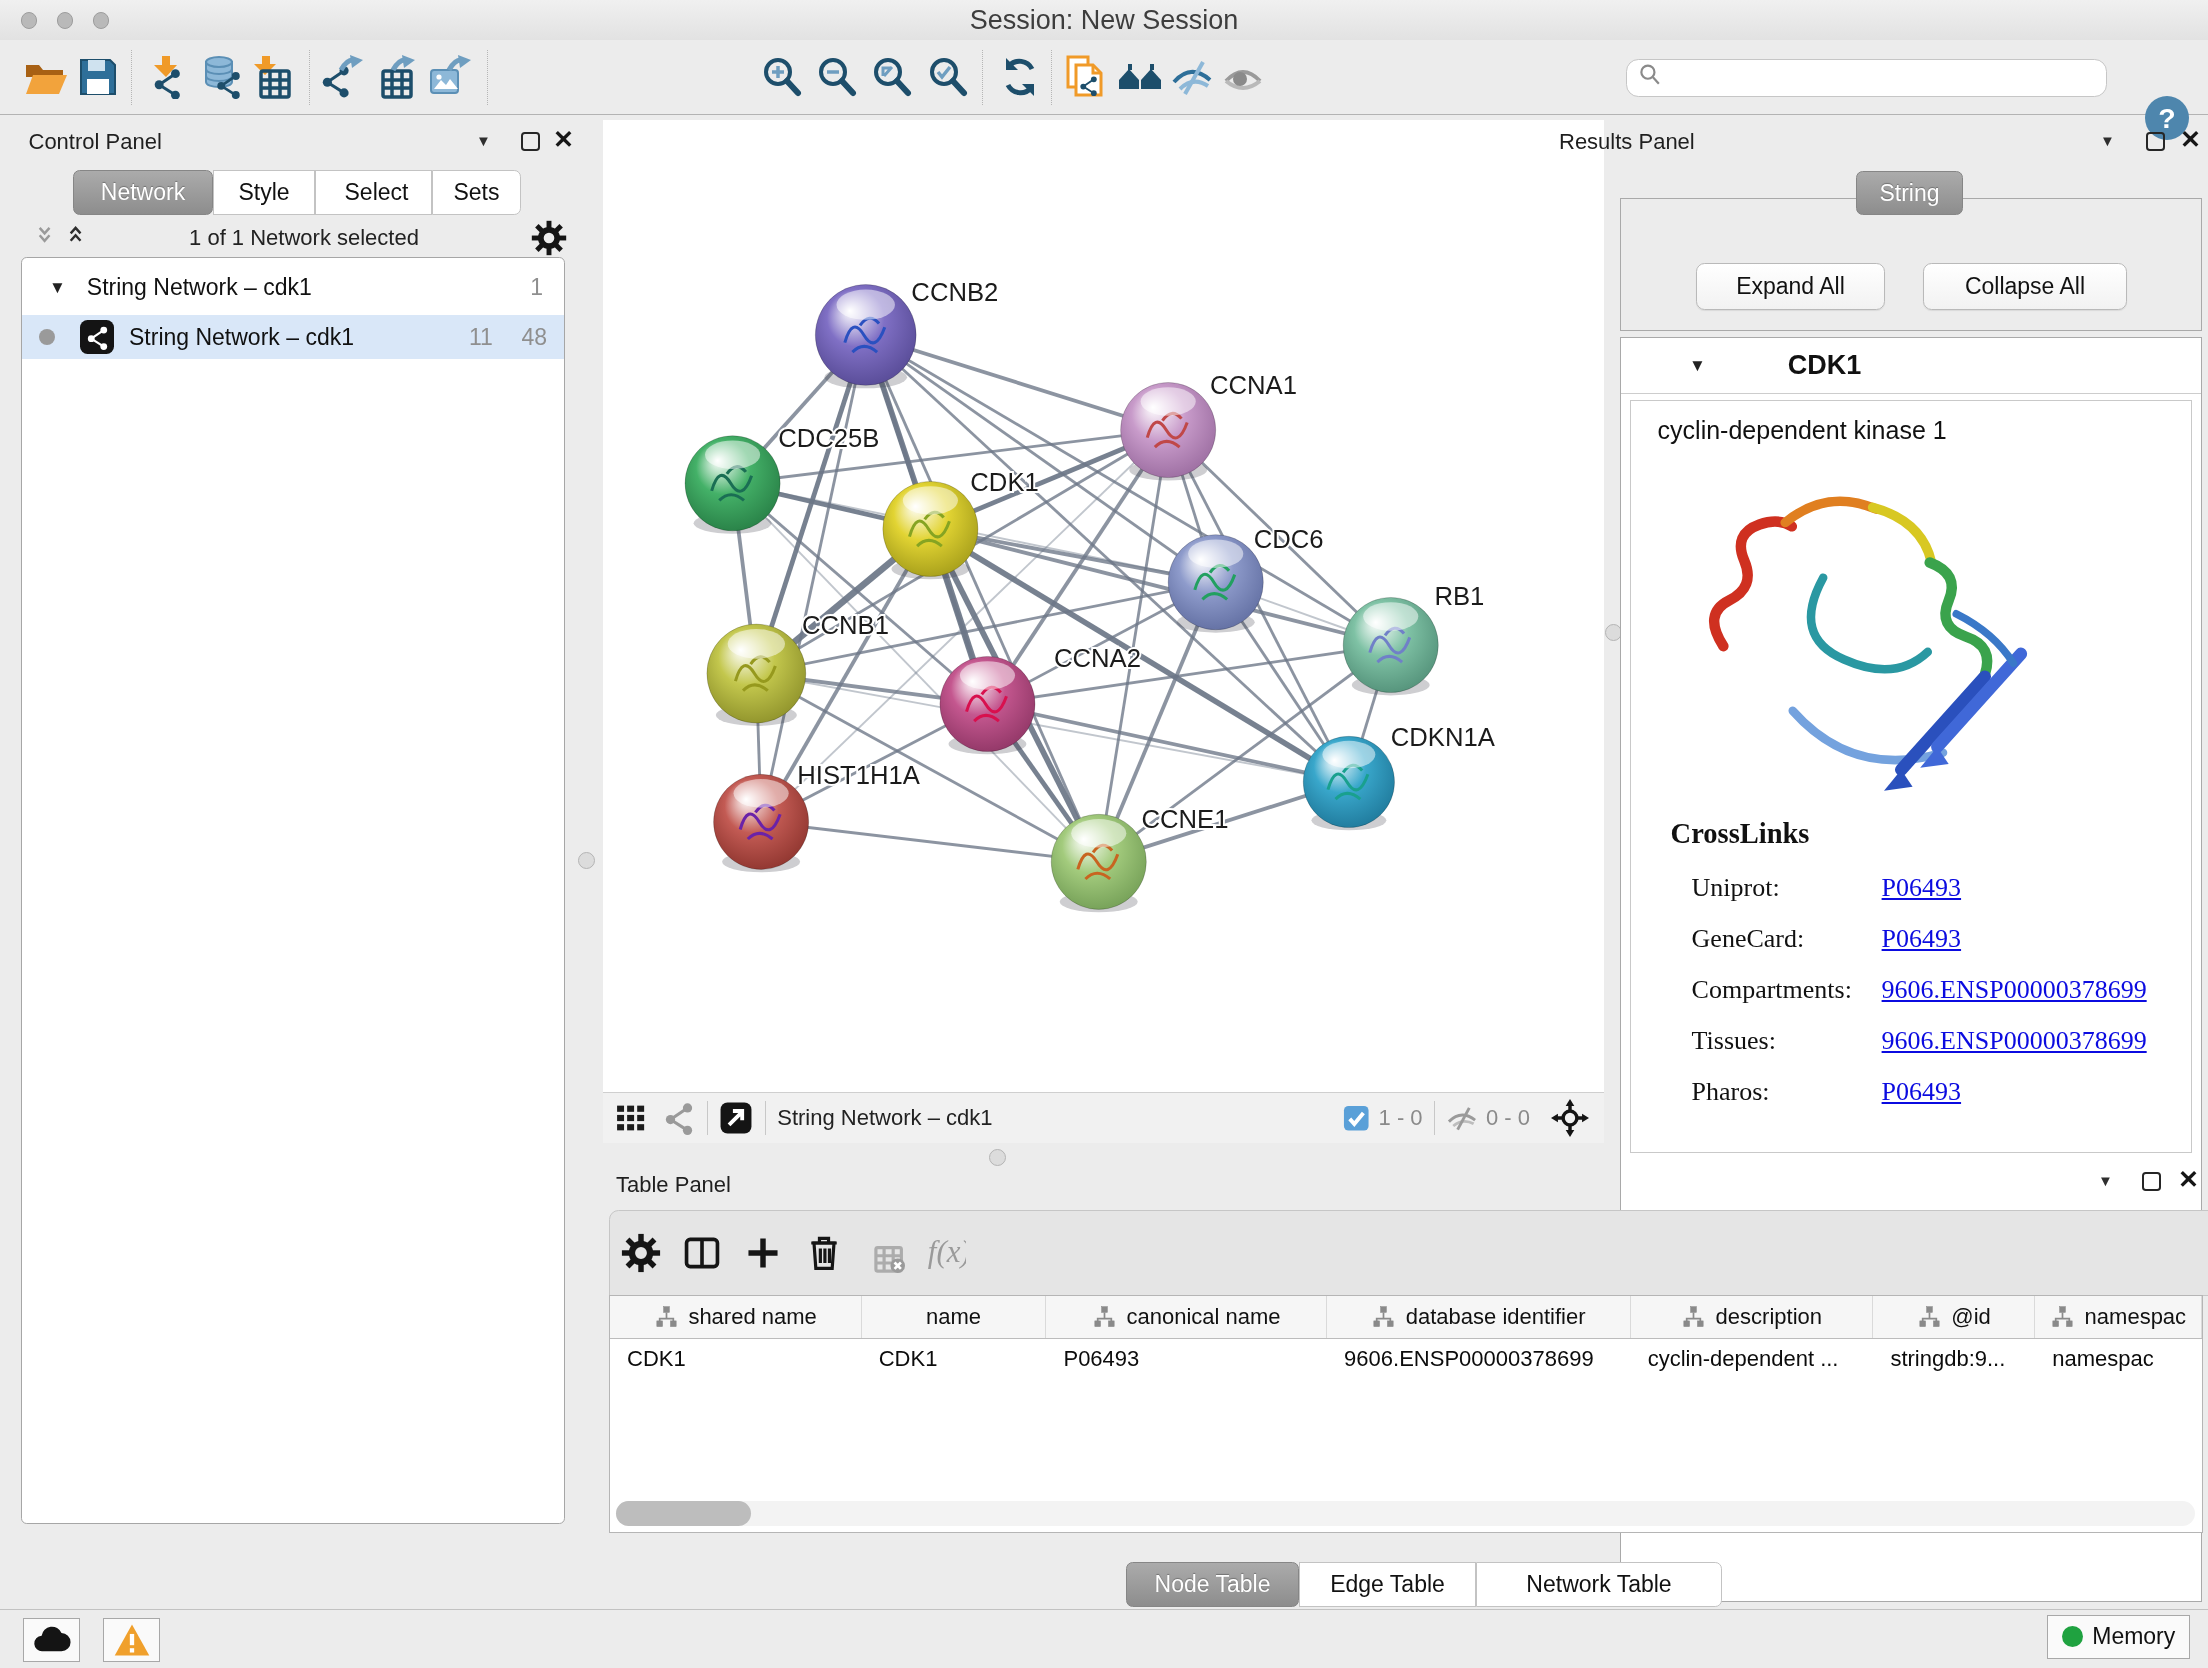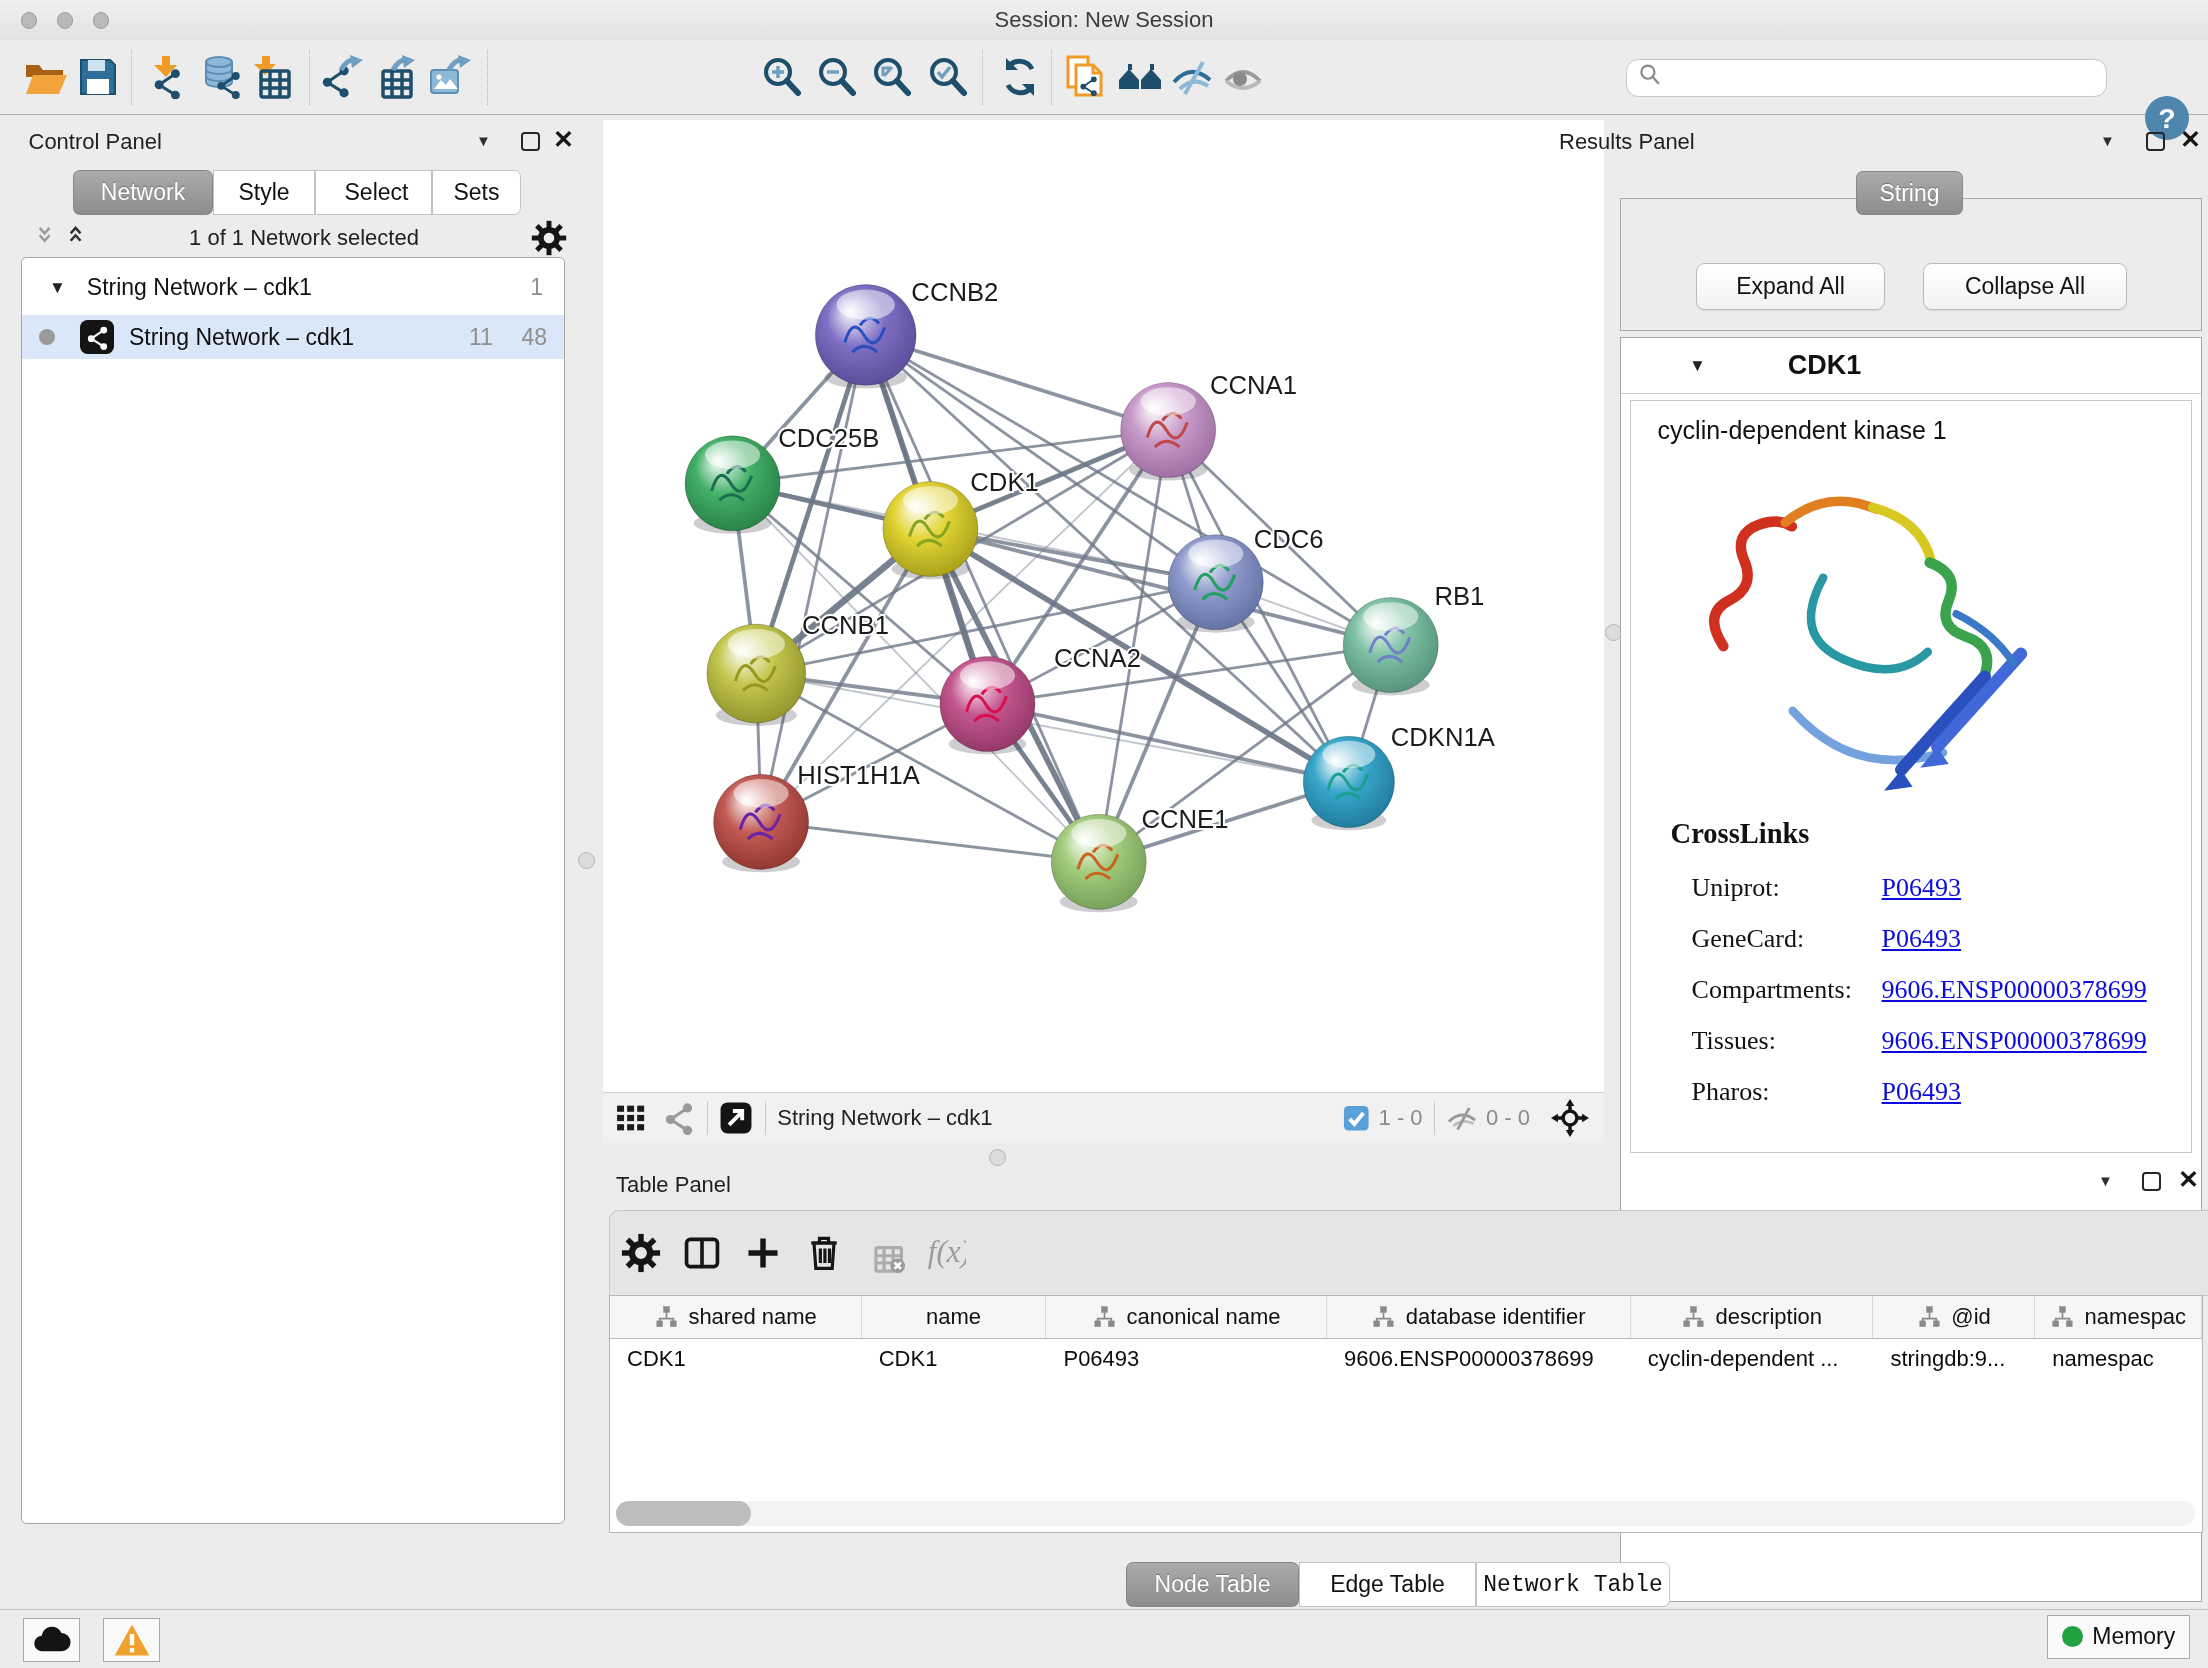--- a/index.html
+++ b/index.html
@@ -4,21 +4,21 @@
 <style>
   html,body{margin:0;padding:0;background:#d8d8d8;}
   #app{position:relative;width:2208px;height:1668px;background:#ececec;overflow:hidden;
        font-family:"Liberation Sans",sans-serif;color:#111;}
   .abs{position:absolute;}
   
   #titlebar{left:0;top:0;width:2208px;height:40px;background:linear-gradient(#f0f0f0,#e2e2e2);
             border-bottom:1px solid #c9c9c9;}
   .traffic{width:14.3px;height:14.3px;border-radius:50%;background:#b9b9b9;border:1px solid #9d9d9d;top:12.4px;}
   #win-title{left:0;top:0;width:2208px;height:40px;display:flex;align-items:center;justify-content:center;
-             font-size:22px;color:#3d3d3d;}
+             font-size:27px;color:#3d3d3d;}
   
   #toolbar{left:0;top:40px;width:2208px;height:74px;background:#ececec;border-bottom:1px solid #b3b3b3;}
   .tbi{width:44px;height:44px;top:15px;display:block;}
   .tbi svg{width:44px;height:44px;display:block;}
   .tb-sep{top:9.5px;width:0;height:55px;border-left:1.9px dotted #b5b5b5;}
   #search-box{left:1626px;top:19px;width:481px;height:38px;background:#fff;border:1px solid #c6c6c6;
               border-radius:12.4px;display:flex;align-items:center;padding-left:9.5px;box-sizing:border-box;}
   #search-input{border:none;outline:none;font-size:21px;width:418px;background:transparent;font-family:"Liberation Sans",sans-serif;}
   #help-btn{left:2145px;top:56px;width:44px;height:44px;border-radius:50%;background:#4e86ad;color:#fff;
             display:flex;align-items:center;justify-content:center;font-size:28.5px;font-weight:bold;top:56px;}
@@ -822,21 +822,21 @@
         <div class="td" style="width: 162px;">stringdb:9...</div>
         <div class="td" style="width: 167px;">namespac</div>
       </div>
   </div>
   <div id="hscroll" class="abs"></div>
   <div id="hthumb" class="abs"></div>
 
   <div class="abs" id="tbl-tabs" style="left:1126px;top:1562px;display:flex">
       <div class="tab first active" style="width: 173px;">Node Table</div>
       <div class="tab" style="width: 177px;">Edge Table</div>
-      <div class="tab last" style="width: 194px; font-family: Liberation Mono, monospace;">Network Table</div>
+      <div class="tab last" style="width: 246px;">Network Table</div>
     </div>
 
   <div id="statusbar" class="abs">
     <div class="abs sq-btn" style="left:23px;top:7.6px">
       <span style="width:38px;height:38px;display:block"><svg viewBox="0 0 44 44" width="100%" height="100%">
             <path d="M11 35a9 9 0 0 1-1-18 12 12 0 0 1 23-3 8 8 0 0 1 0 21z" fill="#141414"></path>
           </svg></span>
     </div>
     <div class="abs sq-btn" style="left:103px;top:7.6px">
       <span style="width:38px;height:38px;display:block"><svg viewBox="0 0 44 44" width="100%" height="100%">

